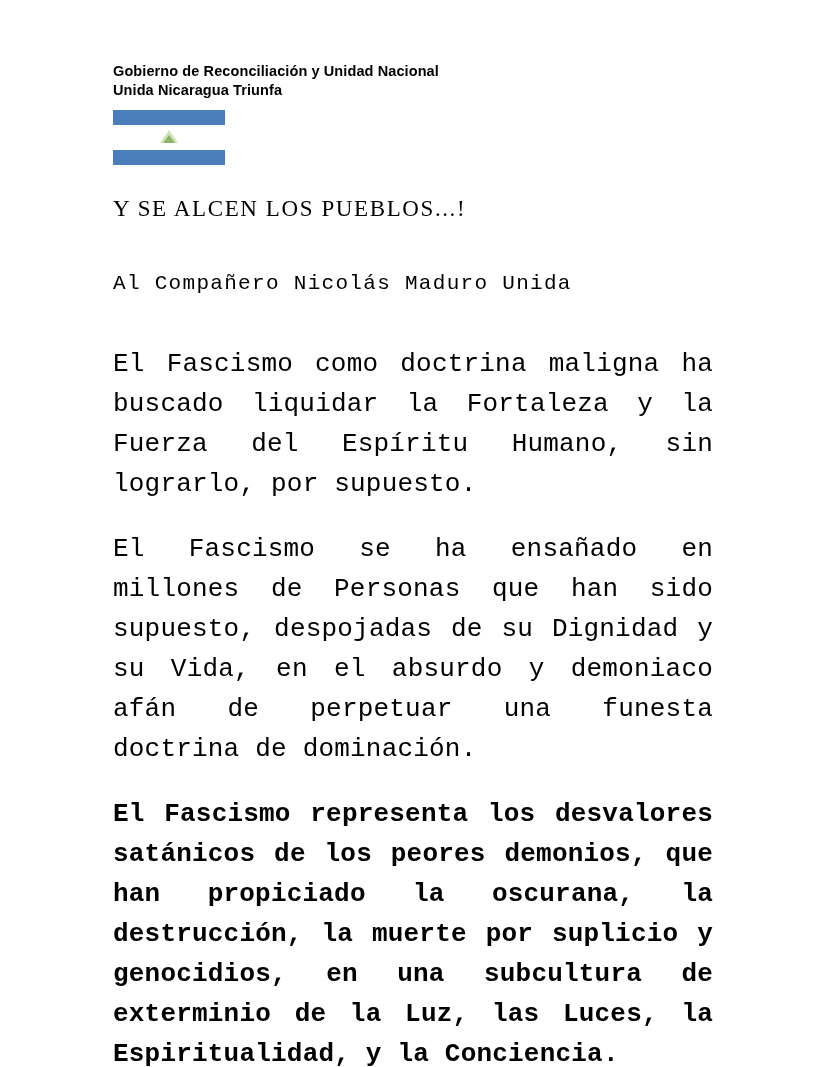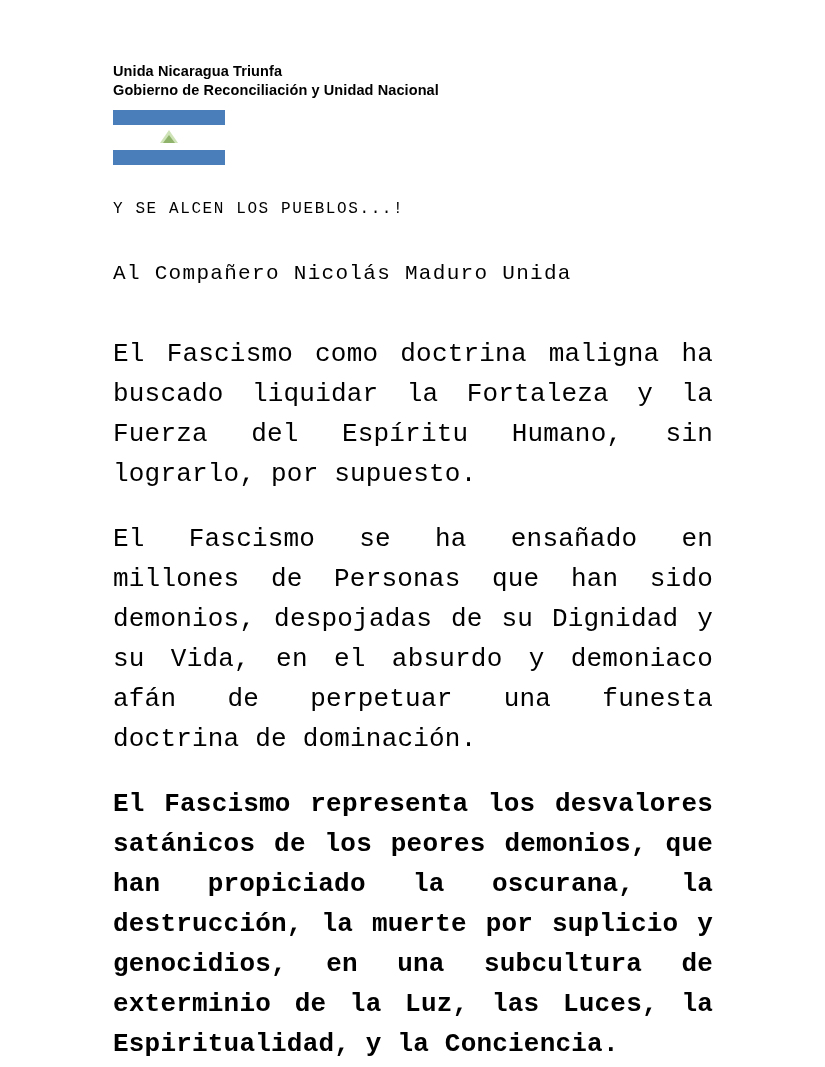--- a/index.html
+++ b/index.html
@@ -88,25 +88,25 @@
     border-bottom: 8px solid #8fb36a;
   }
   .body-text {
     position: absolute;
     left: 113px;
     top: 196px;
     width: 600px;
     font-family: "Liberation Mono", monospace;
   }
   .heading1 {
-    font-family: Liberation Mono, monospace;
-    font-size: 16px;
+    font-family: Liberation Serif, serif;
+    font-size: 23px;
     line-height: 26px;
     letter-spacing: 1.6px;
-    margin: 0 0 38px 0;
+    margin: 0 0 48px 0;
     text-align: justify;
     white-space: pre;
   }
   .heading2 {
     font-family: "Liberation Mono", monospace;
     font-size: 21px;
     line-height: 28px;
     letter-spacing: 1.3px;
     margin: 0 0 46px 0;
     white-space: pre;
@@ -123,35 +123,35 @@
     text-align-last: left;
   }
   p.para:last-child { margin-bottom: 0; font-weight: bold; }
 </style>
 </head>
 <body>
 
 <div class="page">
 
   <div class="letterhead">
+    <div class="letterhead-line">Gobierno de Reconciliación y Unidad Nacional</div>
     <div class="letterhead-line">Unida Nicaragua Triunfa</div>
-    <div class="letterhead-line">Gobierno de Reconciliación y Unidad Nacional</div>
   </div>
 
   <div class="flag">
     <div class="flag-stripe top"></div>
     <div class="flag-middle"></div>
     <div class="flag-stripe bottom"></div>
     <div class="flag-emblem">
       <div class="emblem-tri"></div>
       <div class="emblem-inner"></div>
     </div>
   </div>
 
   <div class="body-text">
     <div class="heading1">Y SE ALCEN LOS PUEBLOS...!</div>
     <div class="heading2">Al Compañero Nicolás Maduro Unida</div>
     <p class="para">El Fascismo como doctrina maligna ha buscado liquidar la Fortaleza y la Fuerza del Espíritu Humano, sin lograrlo, por supuesto.</p>
-    <p class="para">El Fascismo se ha ensañado en millones de Personas que han sido demonios, despojadas de su Dignidad y su Vida, en el absurdo y demoniaco afán de perpetuar una funesta doctrina de dominación.</p>
+    <p class="para">El Fascismo se ha ensañado en millones de Personas que han sido supuesto, despojadas de su Dignidad y su Vida, en el absurdo y demoniaco afán de perpetuar una funesta doctrina de dominación.</p>
     <p class="para">El Fascismo representa los desvalores satánicos de los peores demonios, que han propiciado la oscurana, la destrucción, la muerte por suplicio y genocidios, en una subcultura de exterminio de la Luz, las Luces, la Espiritualidad, y la Conciencia.</p>
   </div>
 
 </div>
 
 </body></html>

